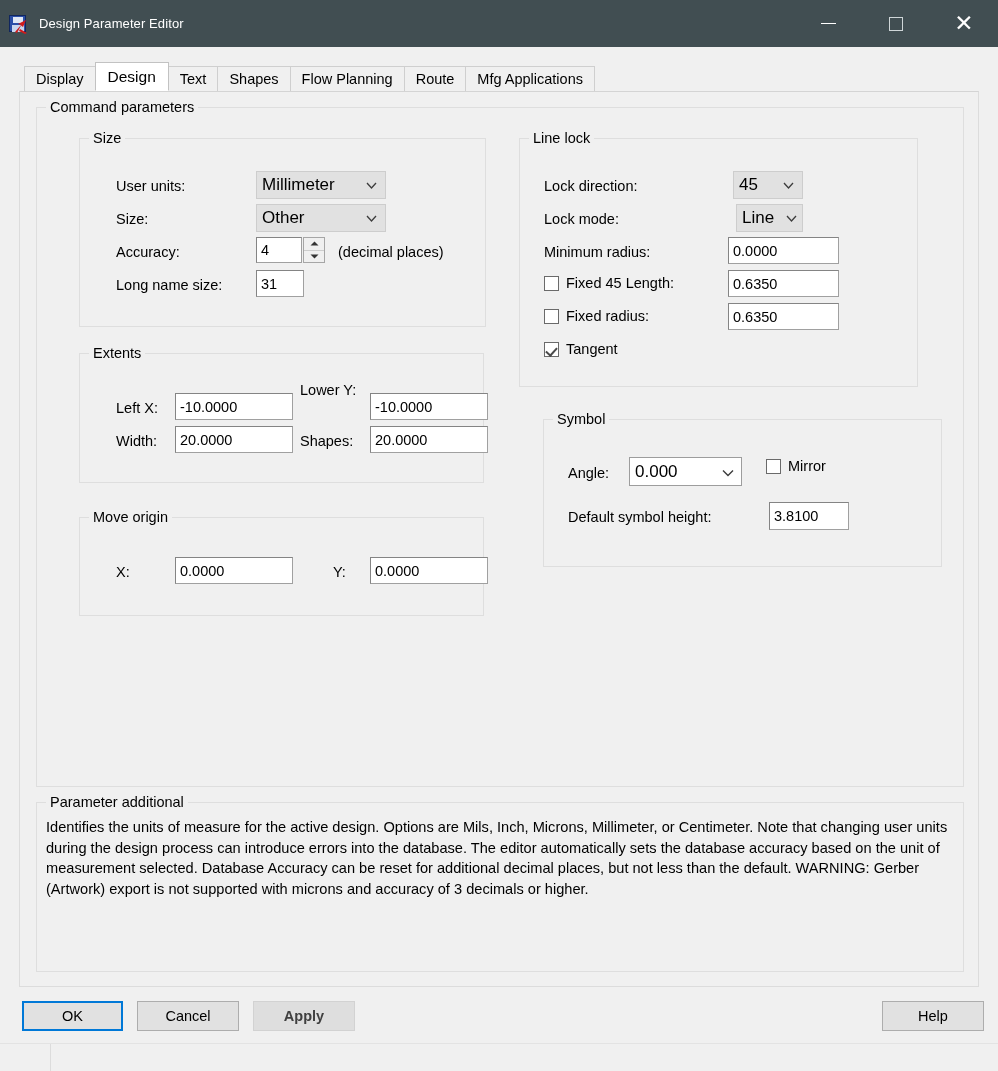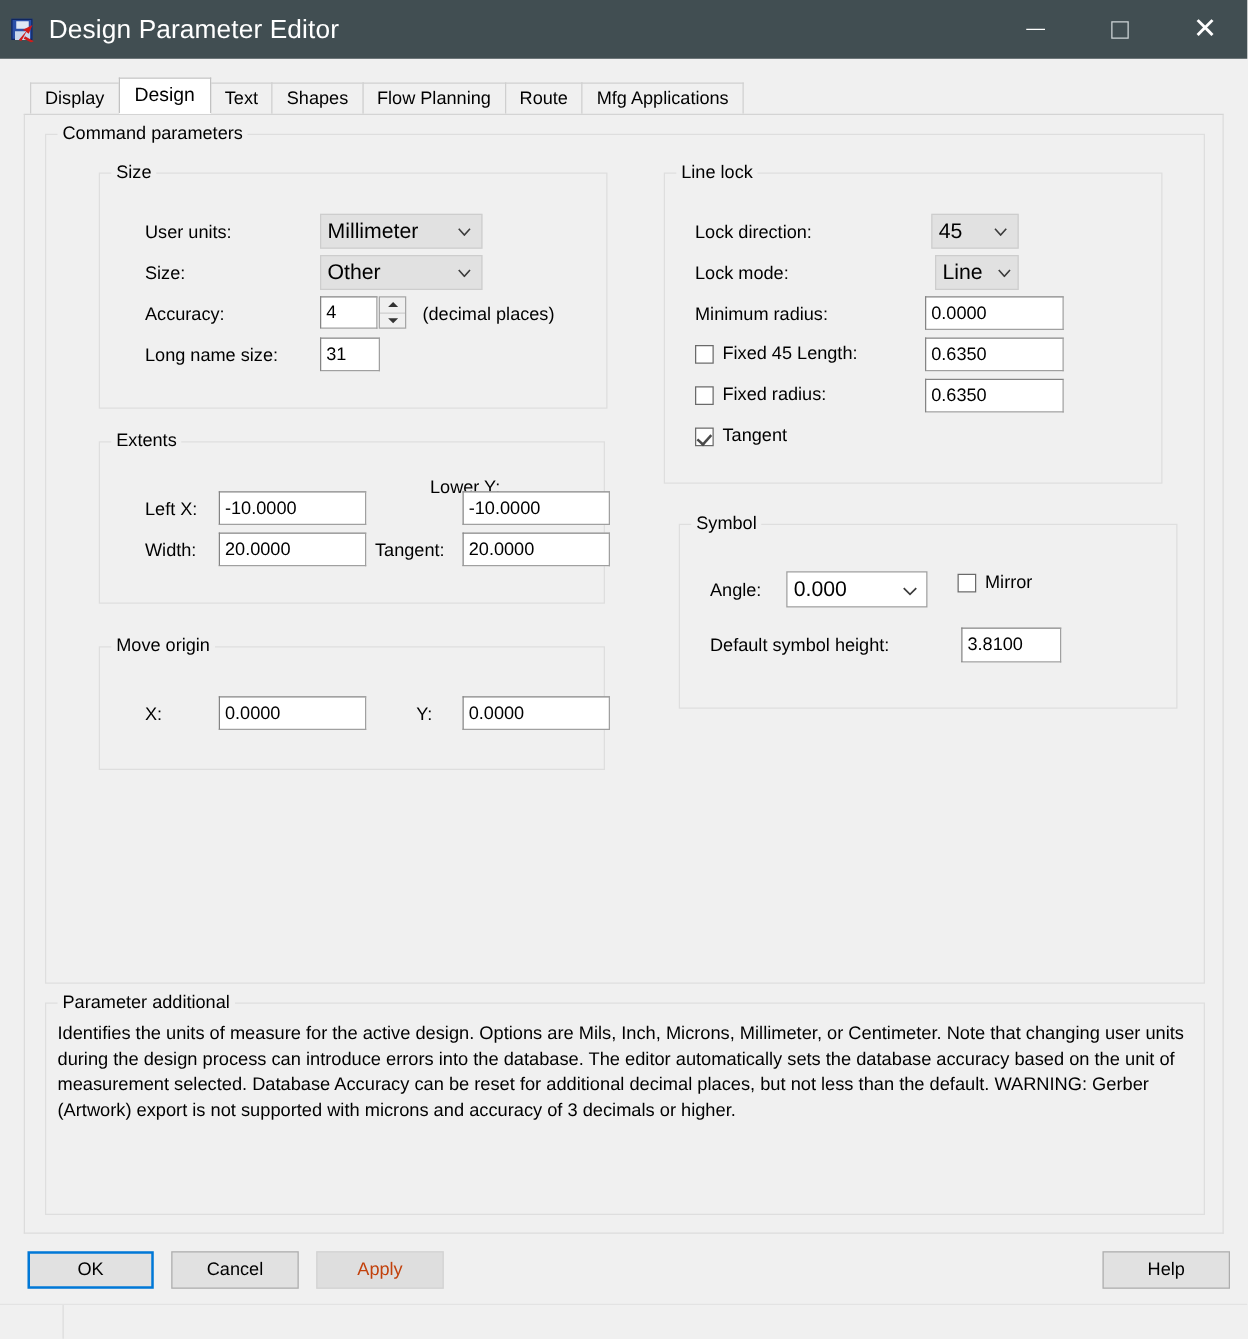--- a/index.html
+++ b/index.html
@@ -35,21 +35,21 @@
     width: 10px; height: 6px; background: #dfe7f5;
   }
   .ti-floppy::after {
     content: ""; position: absolute; left: 2px; top: 9px;
     width: 12px; height: 7px; background: #c9d6ee;
   }
   .ti-mark {
     position: absolute; left: 6px; top: 7px; width: 15px; height: 14px;
   }
   .titlebar .title-text {
-    color: #ffffff; font-size: 21px; letter-spacing: .1px;
+    color: #ffffff; font-size: 13px; letter-spacing: .1px;
     font-family: "Liberation Sans", sans-serif; font-weight: 400;
   }
   .win-ctrls { position: absolute; right: 0; top: 0; height: 47px; display: flex; }
   .win-btn {
     width: 68px; height: 47px; display: flex; align-items: center; justify-content: center;
     color: #ffffff;
   }
   .glyph-min { width: 15px; height: 1px; background: #fff; display: block; }
   .glyph-max { width: 14px; height: 14px; border: 1px solid #cfd6d8; display: block; }
   .glyph-close { font-size: 23px; line-height: 23px; font-weight: 300; font-family: "DejaVu Sans", sans-serif; }
@@ -169,21 +169,21 @@
 
   
   .btnbar { position: absolute; left: 0; top: 988px; width: 998px; height: 55px; }
   .btn {
     position: absolute; height: 30px;
     background: #e1e1e1; border: 1px solid #adadad;
     font-size: 14.5px; color: #000;
     display: flex; align-items: center; justify-content: center;
   }
   .btn.default { border: 2px solid #0078d7; background: #e1e1e1; }
-  .btn.disabled { color: #c2410c; border: 1px solid #d2d2d2; background: #dedede; }
+  .btn.disabled { color: #404040; border: 1px solid #d2d2d2; background: #dedede; font-weight: bold; }
 
   .footer {
     position: absolute; left: 0; top: 1043px; width: 998px; height: 28px;
     background: #f0f0f0; border-top: 1px solid #e3e3e3;
   }
   .footer .divider {
     position: absolute; left: 50px; top: 0; width: 1px; height: 28px; background: #dcdcdc;
   }
 </style>
 </head>
@@ -292,50 +292,50 @@
       </div>
     </div>
 
     <div class="group" style="left:59px; top:261px; width:405px; height:130px;">
       <span class="legend">Extents</span>
 
       <span class="lbl" style="left:36px; top:46px;">Left X:</span>
       <div class="textbox" style="left:95px; top:39px; width:118px; height:27px;">
         <span>-10.0000</span>
       </div>
-      <span class="lbl" style="left:220px; top:28px;margin-left:44px;">Lower Y:</span>
+      <span class="lbl" style="left:220px; top:28px;">Lower Y:</span>
       <div class="textbox" style="left:290px; top:39px; width:118px; height:27px;">
         <span>-10.0000</span>
       </div>
 
       <span class="lbl" style="left:36px; top:79px;">Width:</span>
       <div class="textbox" style="left:95px; top:72px; width:118px; height:27px;">
         <span>20.0000</span>
       </div>
-      <span class="lbl" style="left:220px; top:79px;">Tangent:</span>
+      <span class="lbl" style="left:220px; top:79px;">Shapes:</span>
       <div class="textbox" style="left:290px; top:72px; width:118px; height:27px;">
         <span>20.0000</span>
       </div>
     </div>
 
     <div class="group" style="left:59px; top:425px; width:405px; height:99px;">
       <span class="legend">Move origin</span>
 
       <span class="lbl" style="left:36px; top:46px;">X:</span>
       <div class="textbox" style="left:95px; top:39px; width:118px; height:27px;">
         <span>0.0000</span>
       </div>
       <span class="lbl" style="left:253px; top:46px;">Y:</span>
       <div class="textbox" style="left:290px; top:39px; width:118px; height:27px;">
         <span>0.0000</span>
       </div>
     </div>
 
 
-    <div class="group" style="left:511px; top:46px; width:399px; height:249px;">
+    <div class="group" style="left:499px; top:46px; width:399px; height:249px;">
       <span class="legend">Line lock</span>
 
       <span class="lbl" style="left:24px; top:39px;">Lock direction:</span>
       <div class="combo" style="left:213px; top:32px; width:70px; height:28px;">
         <span>45</span>
         <span class="arrow">
           <svg width="11" height="7" viewBox="0 0 11 7">
               <path d="M1 1 L5.5 6 L10 1" stroke="#3c3c3c" stroke-width="1.3" fill="none"></path>
             </svg>
         </span>

